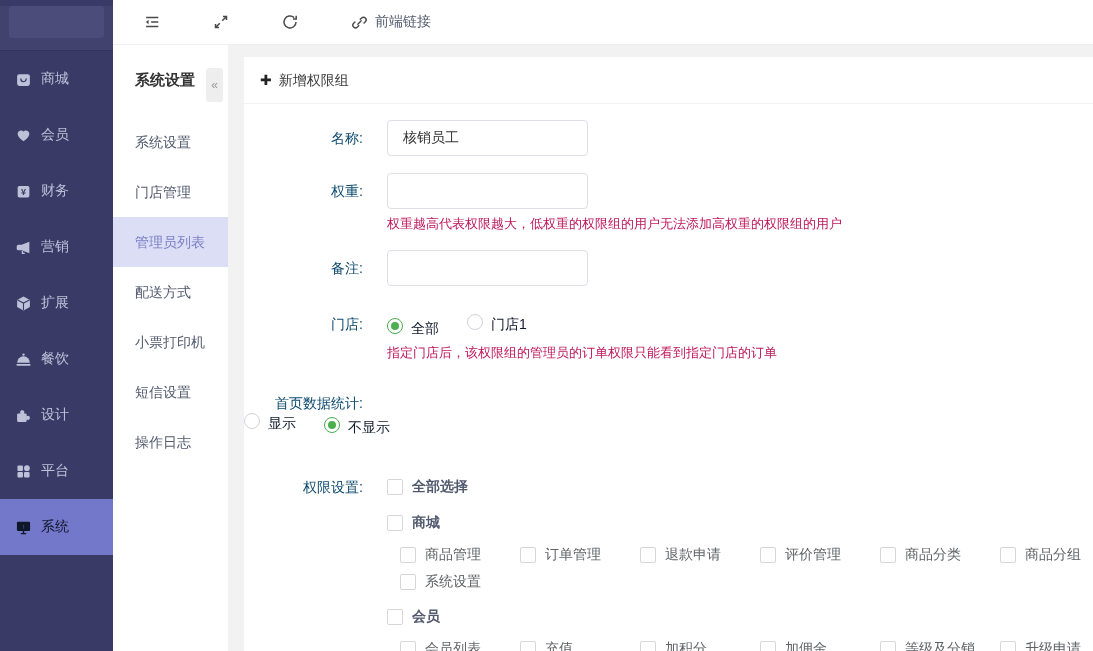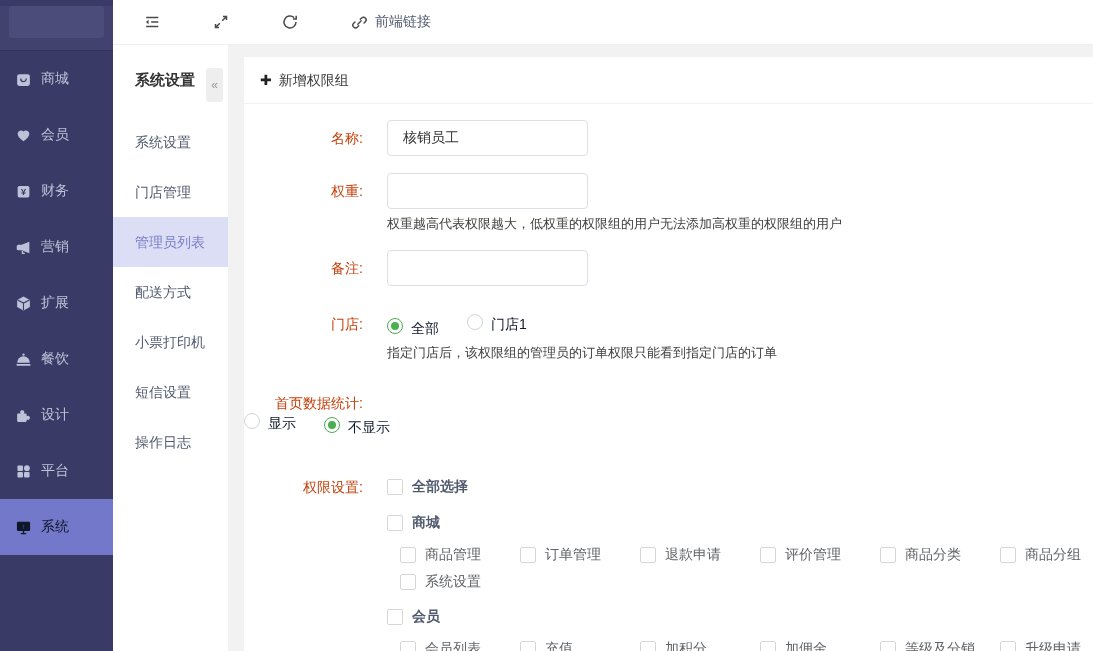--- a/index.html
+++ b/index.html
@@ -33,26 +33,26 @@
 
   
   .content{position:absolute;left:228px;top:45px;right:0;bottom:0;background:#f2f2f2;}
   .card{position:absolute;left:16px;top:12px;right:0;bottom:0;background:#fff;overflow:hidden;}
   .card-head{height:46px;line-height:46px;padding:0 16px;color:#3a3a3a;font-size:14px;}
   .card-head .plus{font-weight:bold;margin-right:7px;color:#222;}
   .card-divider{border-top:1px solid #f0f2f5;}
   .card-body{padding-top:16px;}
 
   .f-row{display:flex;}
-  .f-label{width:119px;margin-right:24px;text-align:right;color:#c2410c;flex:none;}
+  .f-label{width:119px;margin-right:24px;text-align:right;color:#0c4a6e;flex:none;}
   .lh-input{line-height:36px;}
   .lh-line{line-height:20px;}
   .f-input{width:169px;height:34px;border:1px solid #dcdfe6;border-radius:4px;padding:0 15px;
            font-size:14px;color:#333;outline:none;background:#fff;font-family:inherit;}
-  .f-hint{margin-top:5px;font-size:13px;color:#404040;line-height:20px;}
+  .f-hint{margin-top:5px;font-size:13px;color:#be185d;line-height:20px;}
 
   .radio-item{display:inline-flex;align-items:flex-start;margin-right:28px;cursor:pointer;color:#0f172a;}
   .radio{width:16px;height:16px;border:1px solid #cfd3d9;border-radius:50%;margin-right:8px;box-sizing:border-box;
          display:inline-flex;align-items:center;justify-content:center;background:#fff;}
   .radio.checked{border-color:#4bae4f;}
   .radio.checked::after{content:"";width:8px;height:8px;border-radius:50%;background:#4bae4f;}
 
   .cb{width:16px;height:16px;border:1px solid #d6d6d6;border-radius:2px;background:#fff;margin-right:9px;
       box-sizing:border-box;flex:none;}
   .perm-all{display:flex;align-items:center;font-weight:bold;color:#515a6e;margin-bottom:16px;cursor:pointer;height:20px;}

